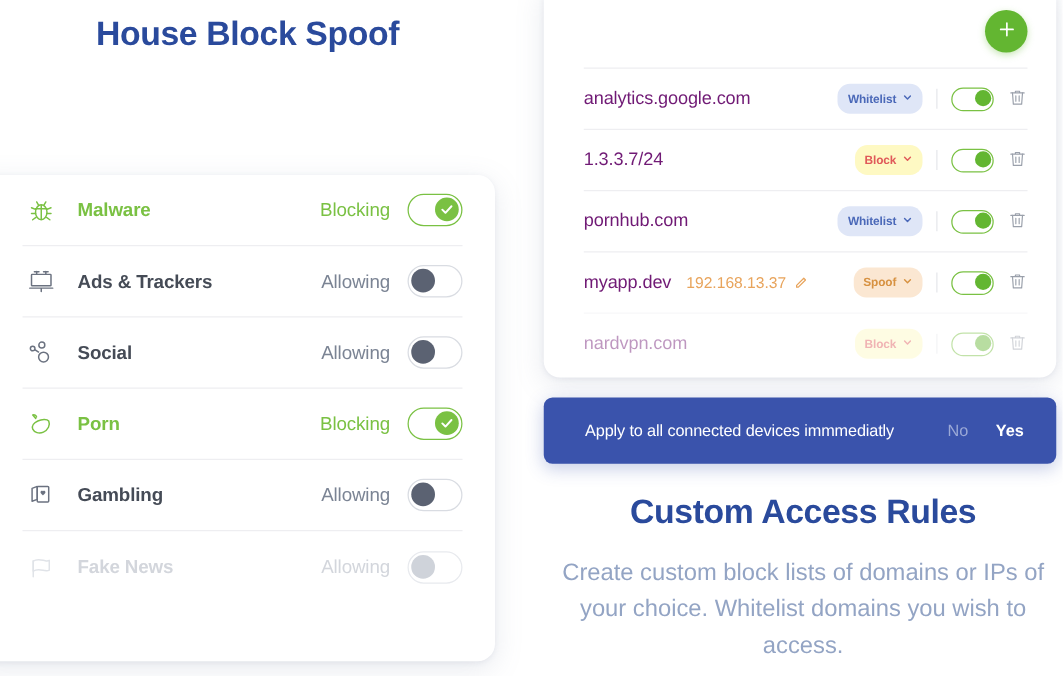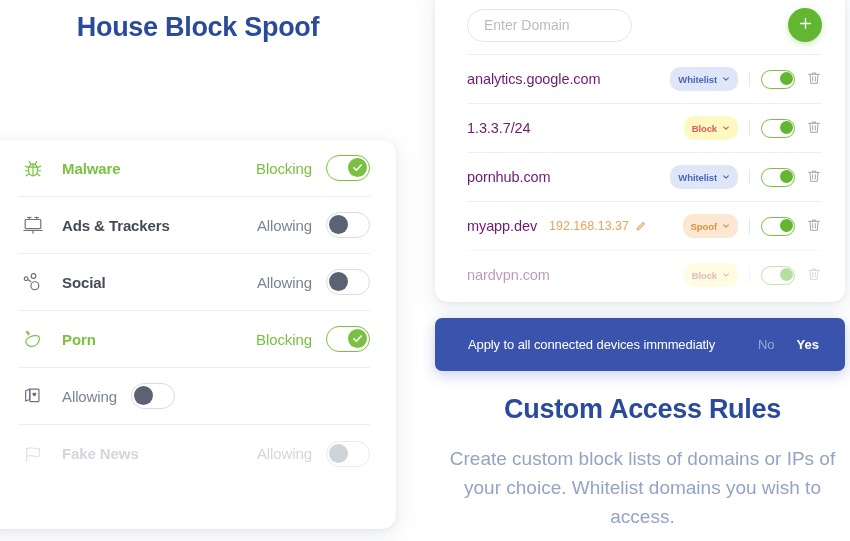--- a/index.html
+++ b/index.html
@@ -378,20 +378,21 @@
     </div>
 
     <div class="bl-row">
       <span class="bl-icon">
         <svg width="22" height="22" viewBox="0 0 24 24" fill="none" stroke="#6b7280" stroke-width="1.3" stroke-linejoin="round">
           <path d="M8.5 4.5 4 6.2v11.2l4.5-1.6z"></path>
           <rect x="8.5" y="4.5" width="10" height="13.6" rx="0.8"></rect>
           <path d="M13.5 8.8c-.9-1-2.2-.2-2.2.9 0 1.2 2.2 2.7 2.2 2.7s2.2-1.5 2.2-2.7c0-1.1-1.3-1.9-2.2-.9z" fill="#6b7280" stroke="none"></path>
         </svg>
       </span>
+      <span class="bl-label">Gambling</span>
       <span class="bl-status">Allowing</span>
       <span class="toggle-lg">
         <span class="knob"></span>
       </span>
     </div>
 
     <div class="bl-row muted">
       <span class="bl-icon">
         <svg width="22" height="22" viewBox="0 0 24 24" fill="none" stroke="#e0e3e8" stroke-width="1.3" stroke-linecap="round" stroke-linejoin="round">
           <path d="M5 20V6"></path>
@@ -406,21 +407,20 @@
     </div>
 
   </div>
 </div>
 
 <div class="right-col">
 
   <div class="rules-card">
 
     <div class="domain-entry">
-      <input class="domain-input" type="text" placeholder="Enter Domain" style="">
       <button class="add-btn">
         <span>
           <svg width="17" height="17" viewBox="0 0 24 24" fill="none" stroke="#ffffff" stroke-width="1.9" stroke-linecap="round">
               <path d="M12 5v14M5 12h14"></path>
             </svg>
         </span>
       </button>
     </div>
 
     <div class="dom-row">

